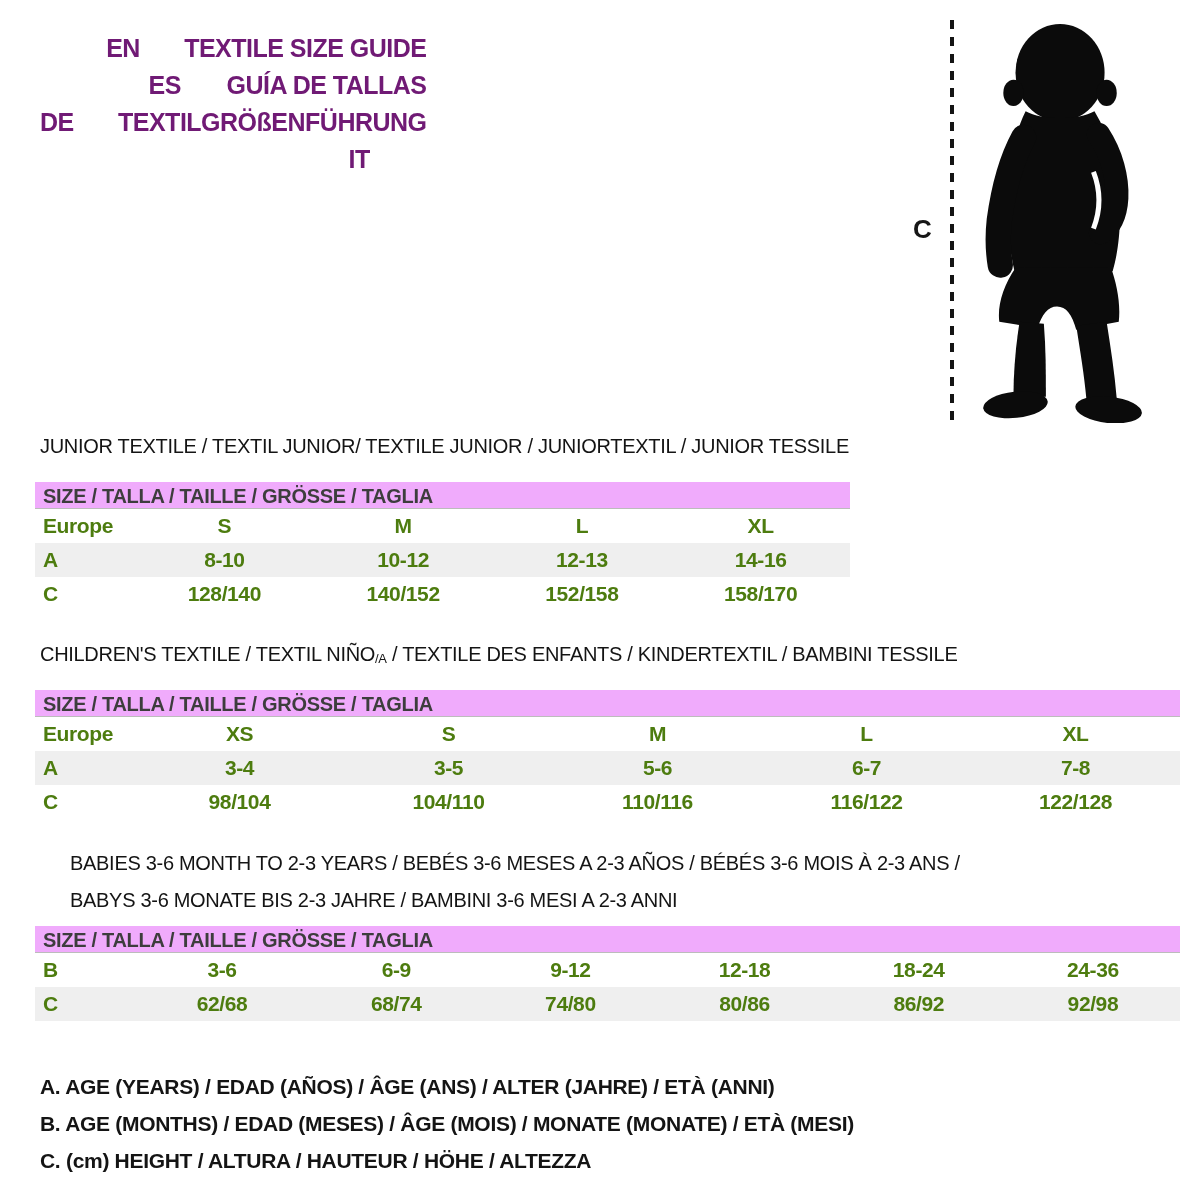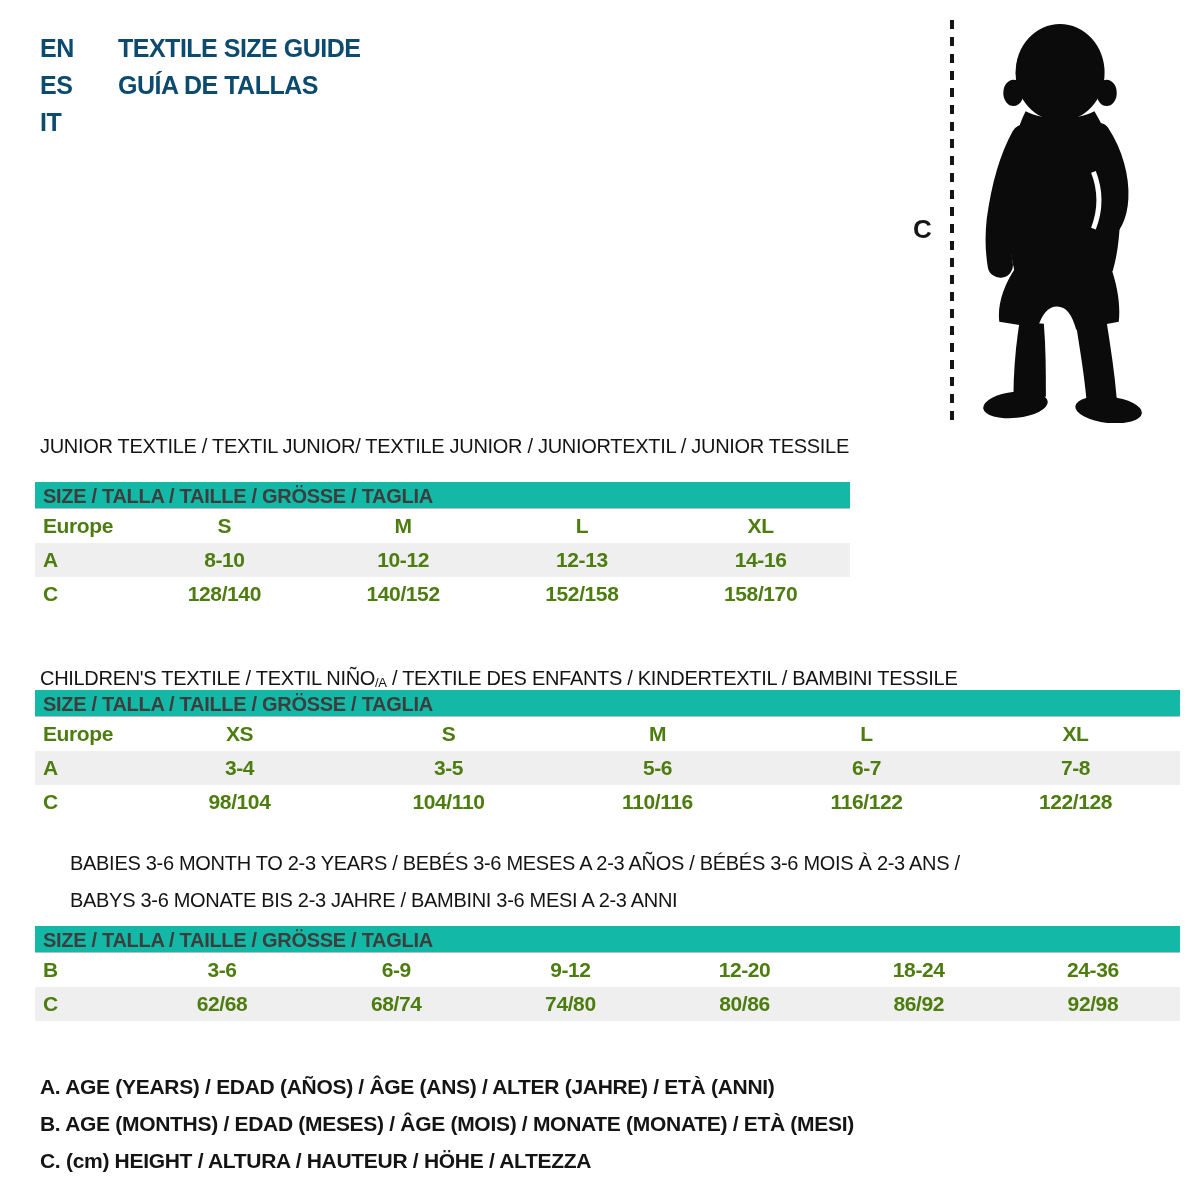--- a/index.html
+++ b/index.html
@@ -3,41 +3,41 @@
 <meta charset="utf-8">
 <style>
   html,body { margin:0; padding:0; background:#ffffff; }
   .page {
     position:relative; width:1200px; height:1200px; background:#ffffff;
     font-family:"Liberation Sans", sans-serif; color:#1a1a1a; overflow:hidden;
   }
 
   
   .lang-list { position:absolute; left:40px; top:30px; }
-  .lang-row { display:flex; font-size:25px; font-weight:700; line-height:37px; letter-spacing:-0.5px; color:#0c4a6e; }
+  .lang-row { display:flex; font-size:25px; font-weight:700; line-height:37px; letter-spacing:-0.5px; color:#701a75;justify-content:flex-end; }
   .lang-code { width:78px; flex:0 0 78px; }
 
   
   .figure { position:absolute; left:905px; top:18px; width:265px; height:405px; }
   .c-label { position:absolute; left:8px; top:196px; font-size:26px; font-weight:700; color:#161616; }
   .dash-line {
     position:absolute; left:45px; top:2px; width:4px; height:400px;
     background:repeating-linear-gradient(to bottom, #141414 0 9px, transparent 9px 17px);
   }
   .silhouette { position:absolute; left:62px; top:0px; }
 
   
   .sec-title { position:absolute; left:40px; font-size:20px; font-weight:400; letter-spacing:-0.3px; color:#141414; white-space:nowrap; }
   .sec-title .sub { font-size:13px; vertical-align:baseline; position:relative; top:2px; }
   .sec-title.two-line { line-height:37px; white-space:normal; width:1140px; }
 
   
   .tbl-wrap { position:absolute; left:35px; }
   .size-bar {
-    height:27px; line-height:28px; background:#14b8a6; color:#3d3d3d;
+    height:27px; line-height:28px; background:#f0abfc; color:#3d3d3d;
     font-weight:700; font-size:20px; padding-left:8px; letter-spacing:-0.3px;
     border-bottom:1px solid #bcbcbc; box-sizing:border-box;
   }
   table.size-table { border-collapse:collapse; table-layout:fixed; width:100%; }
   table.size-table td {
     height:34px; text-align:center; font-size:21px; font-weight:700;
     letter-spacing:-0.4px; padding:0; color:#4d7c0f;
   }
   table.size-table td.row-label { text-align:left; padding-left:8px; }
   table.size-table tr.shade { background:#efefef; }
@@ -52,20 +52,24 @@
 <div class="page">
 
   <div class="lang-list">
     <div class="lang-row">
       <span class="lang-code">EN</span>
       <span>TEXTILE SIZE GUIDE</span>
     </div>
     <div class="lang-row">
       <span class="lang-code">ES</span>
       <span>GUÍA DE TALLAS</span>
+    </div>
+    <div class="lang-row">
+      <span class="lang-code">DE</span>
+      <span>TEXTILGRÖßENFÜHRUNG</span>
     </div>
     <div class="lang-row">
       <span class="lang-code">IT</span>
     </div>
   </div>
 
   <div class="figure">
     <span class="c-label">C</span>
     <div class="dash-line"></div>
     <svg class="silhouette" width="180" height="405" viewBox="0 0 170 400" xmlns="http://www.w3.org/2000/svg">
@@ -126,21 +130,21 @@
         <td class="row-label">C</td>
         <td>128/140</td>
         <td>140/152</td>
         <td>152/158</td>
         <td>158/170</td>
       </tr>
     </tbody>
       </table>
   </div>
 
-  <div class="sec-title" style="top:667px;"><span>CHILDREN'S TEXTILE / TEXTIL NIÑO</span><span class="sub">/A</span><span> / TEXTILE DES ENFANTS / KINDERTEXTIL / BAMBINI TESSILE</span></div>
+  <div class="sec-title" style="top:643px;"><span>CHILDREN'S TEXTILE / TEXTIL NIÑO</span><span class="sub">/A</span><span> / TEXTILE DES ENFANTS / KINDERTEXTIL / BAMBINI TESSILE</span></div>
   <div class="tbl-wrap" style="top:690px; width:1145px;">
     <div class="size-bar">SIZE / TALLA / TAILLE / GRÖSSE / TAGLIA</div>
     <table class="size-table">
       <colgroup>
           <col style="width:100px">
           <col>
           <col>
           <col>
           <col>
           <col>
@@ -189,21 +193,21 @@
           <col>
           <col>
           <col>
         </colgroup>
       <tbody>
           <tr>
         <td class="row-label">B</td>
         <td>3-6</td>
         <td>6-9</td>
         <td>9-12</td>
-        <td>12-20</td>
+        <td>12-18</td>
         <td>18-24</td>
         <td>24-36</td>
       </tr>
       <tr class="shade">
         <td class="row-label">C</td>
         <td>62/68</td>
         <td>68/74</td>
         <td>74/80</td>
         <td>80/86</td>
         <td>86/92</td>

